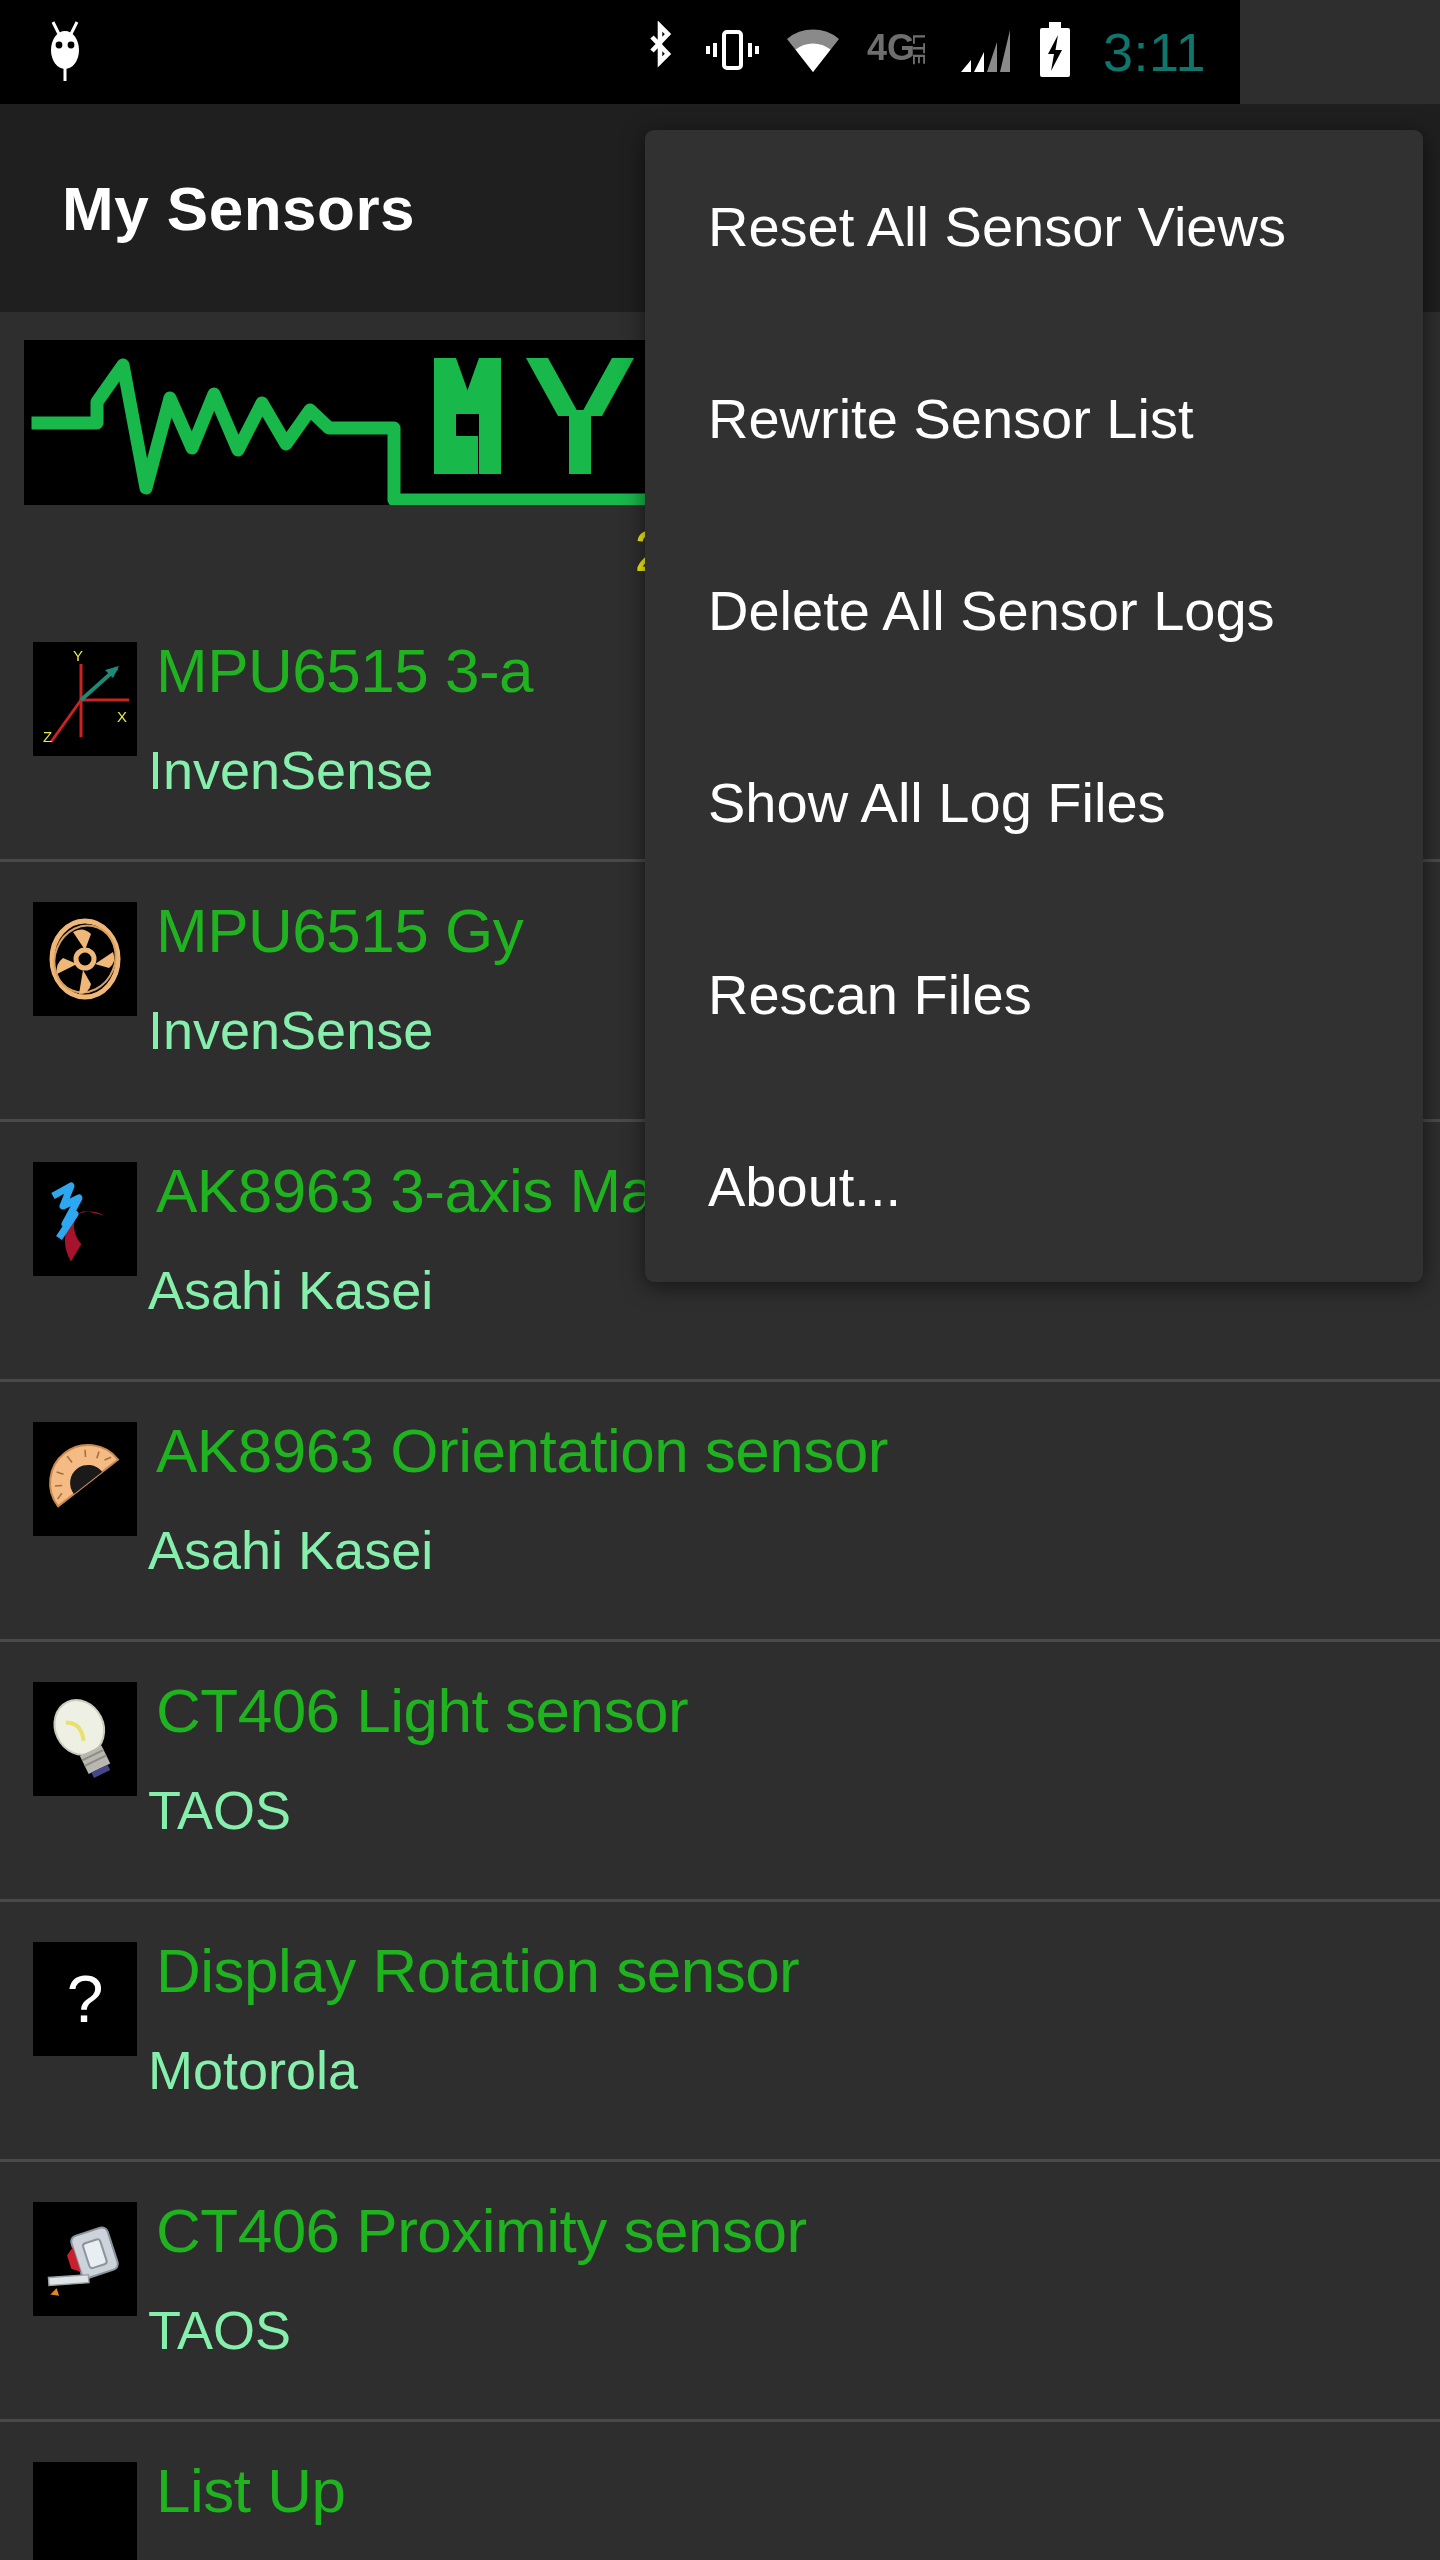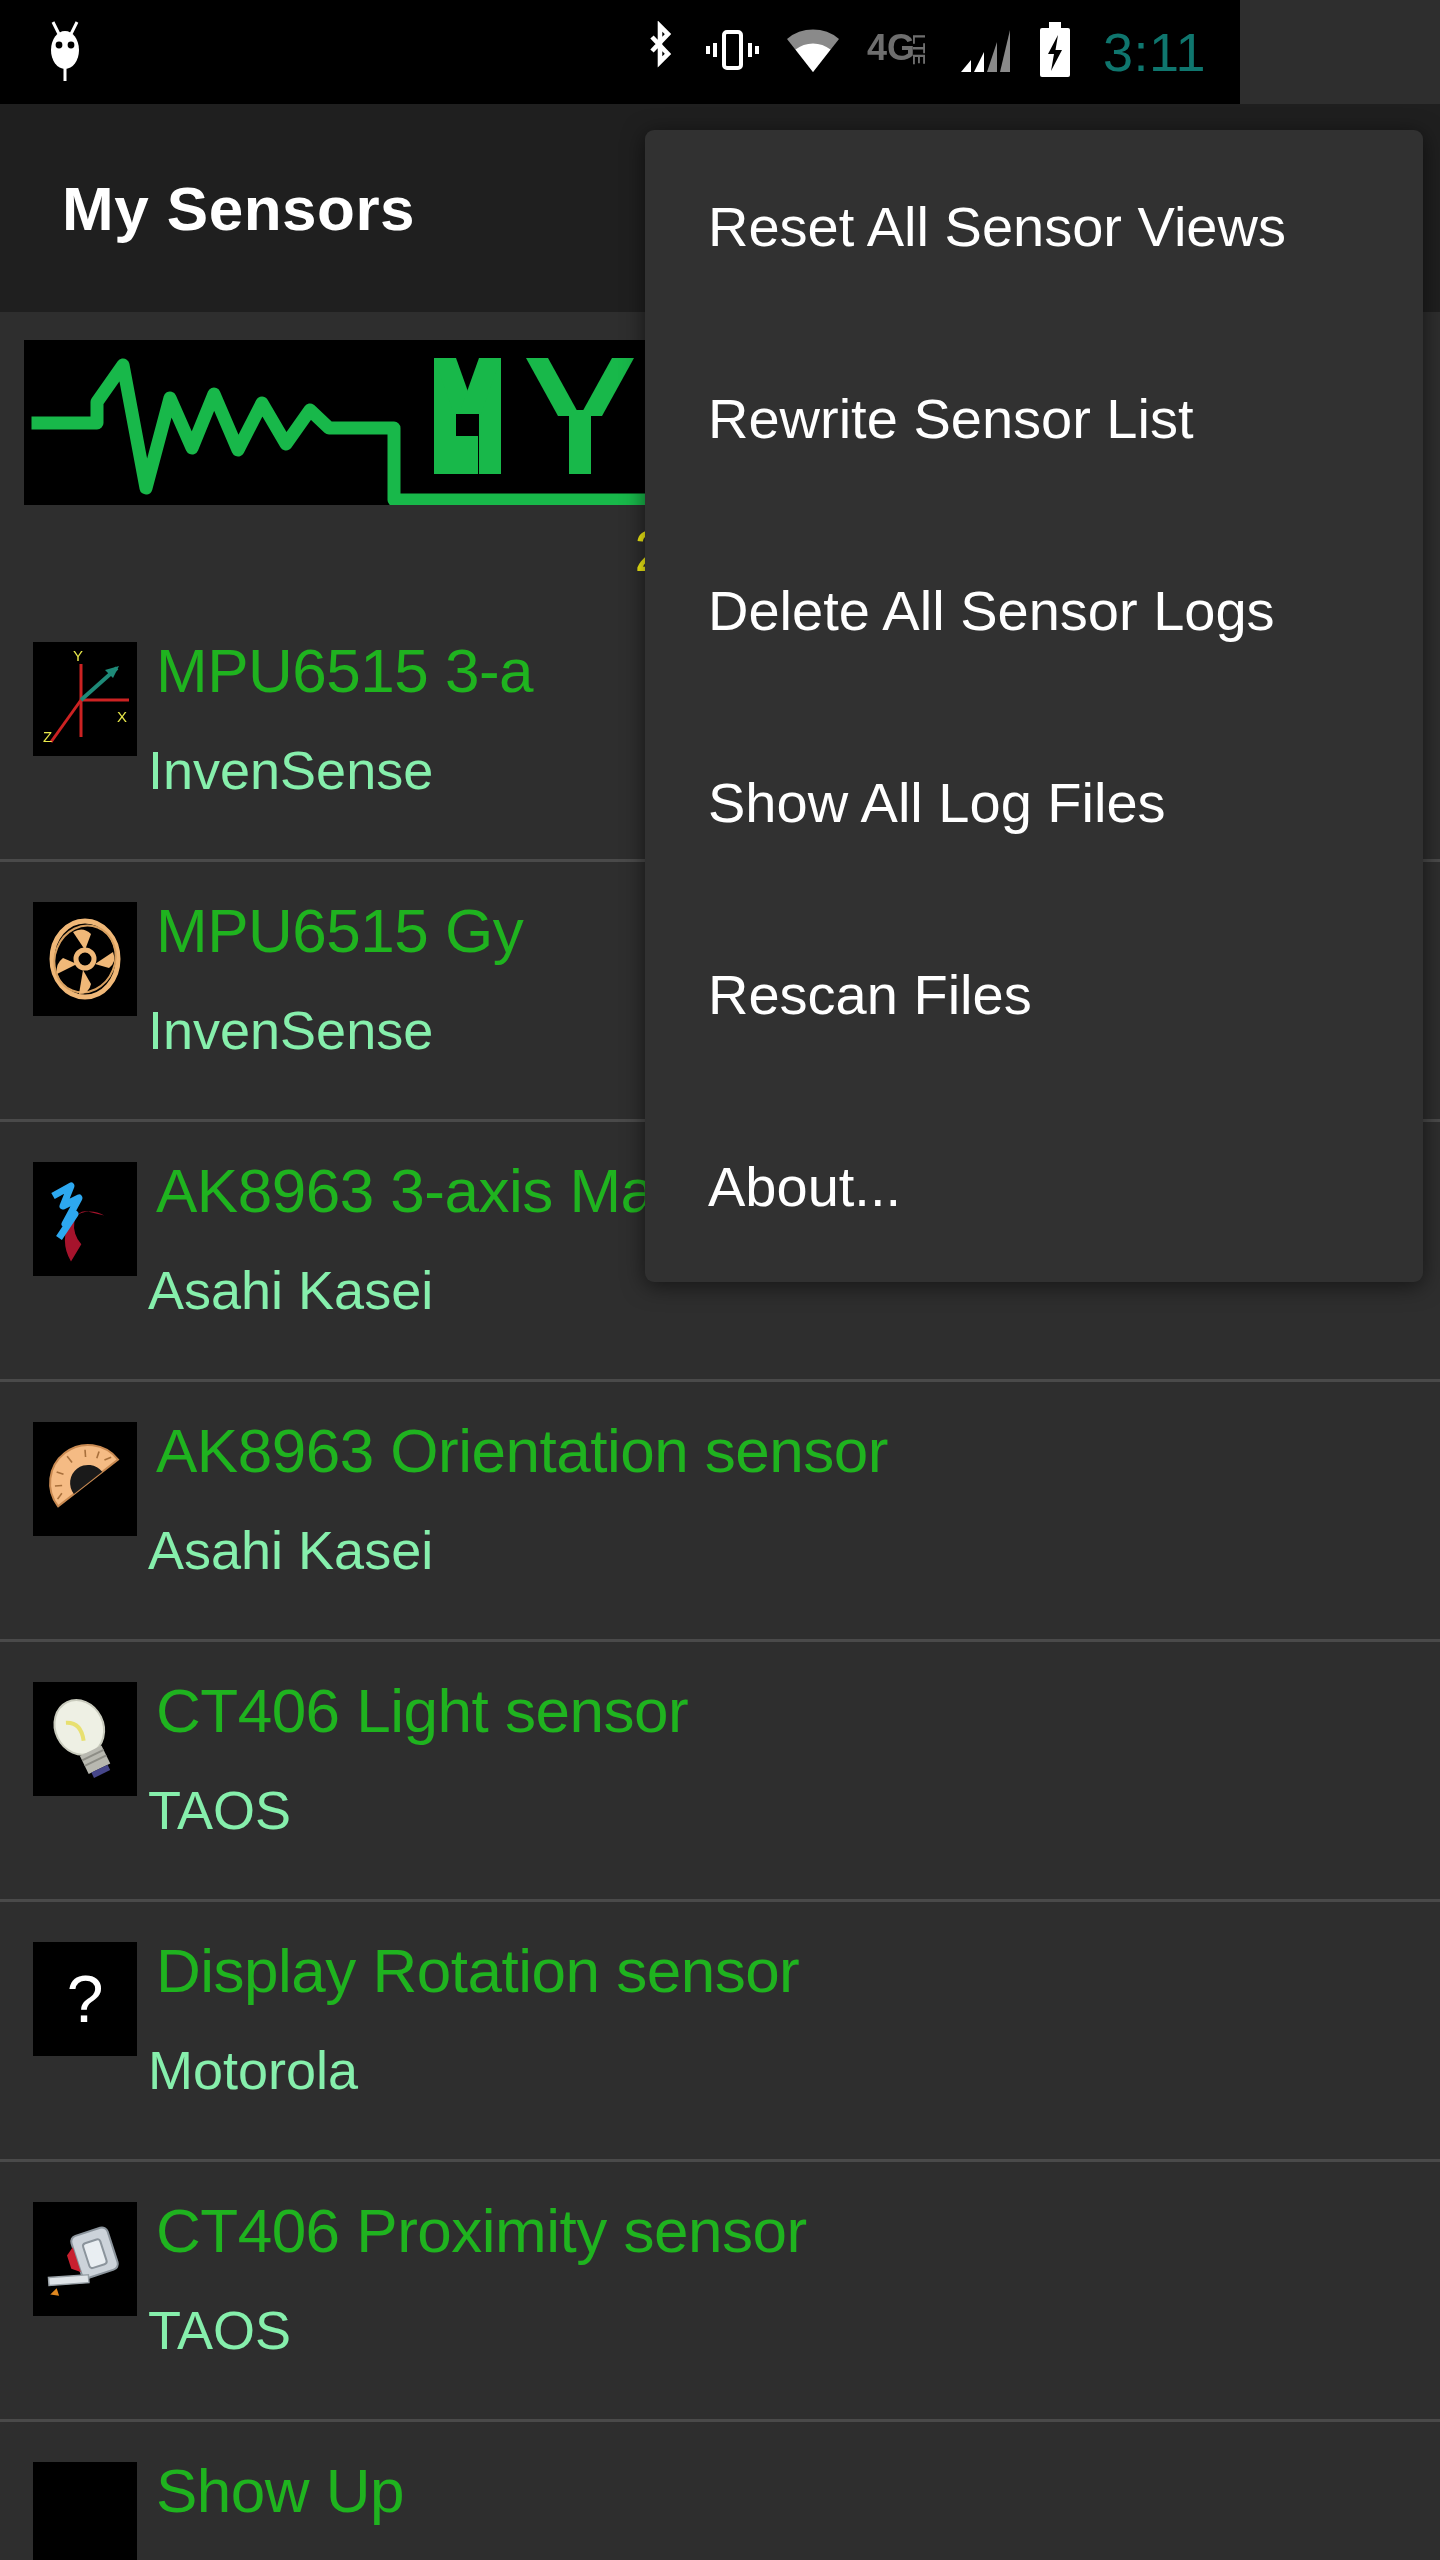--- a/index.html
+++ b/index.html
@@ -304,21 +304,21 @@
           </svg>
         </div>
         <div class="row-title">CT406 Proximity sensor</div>
         <div class="row-vendor">TAOS</div>
       </div>
 
       <div class="row">
         <div class="row-icon">
           <svg width="104" height="114" viewBox="0 0 104 114"></svg>
         </div>
-        <div class="row-title">Show Up</div>
+        <div class="row-title">List Up</div>
         <div class="row-vendor"></div>
       </div>
 
     </div>
   </div>
 
   <div class="popup">
     <div class="menu-item">
       <span>Reset All Sensor Views</span>
     </div>

